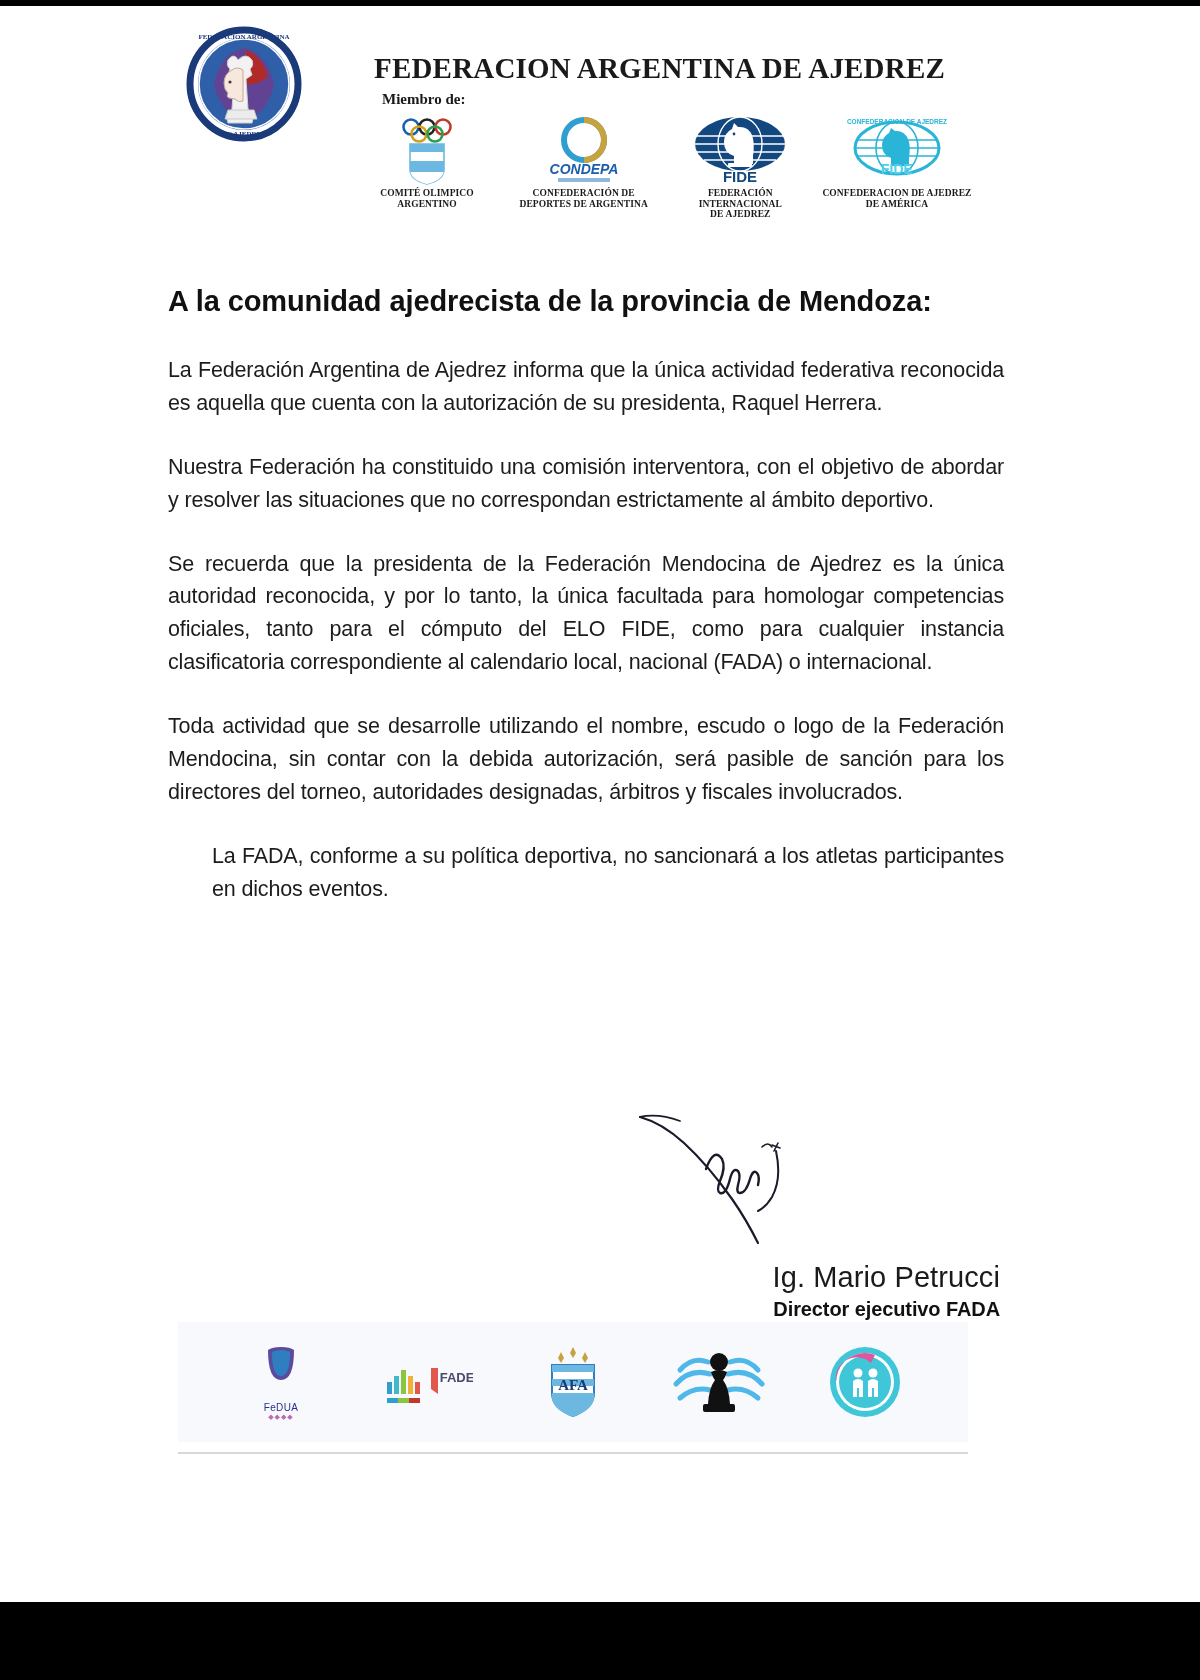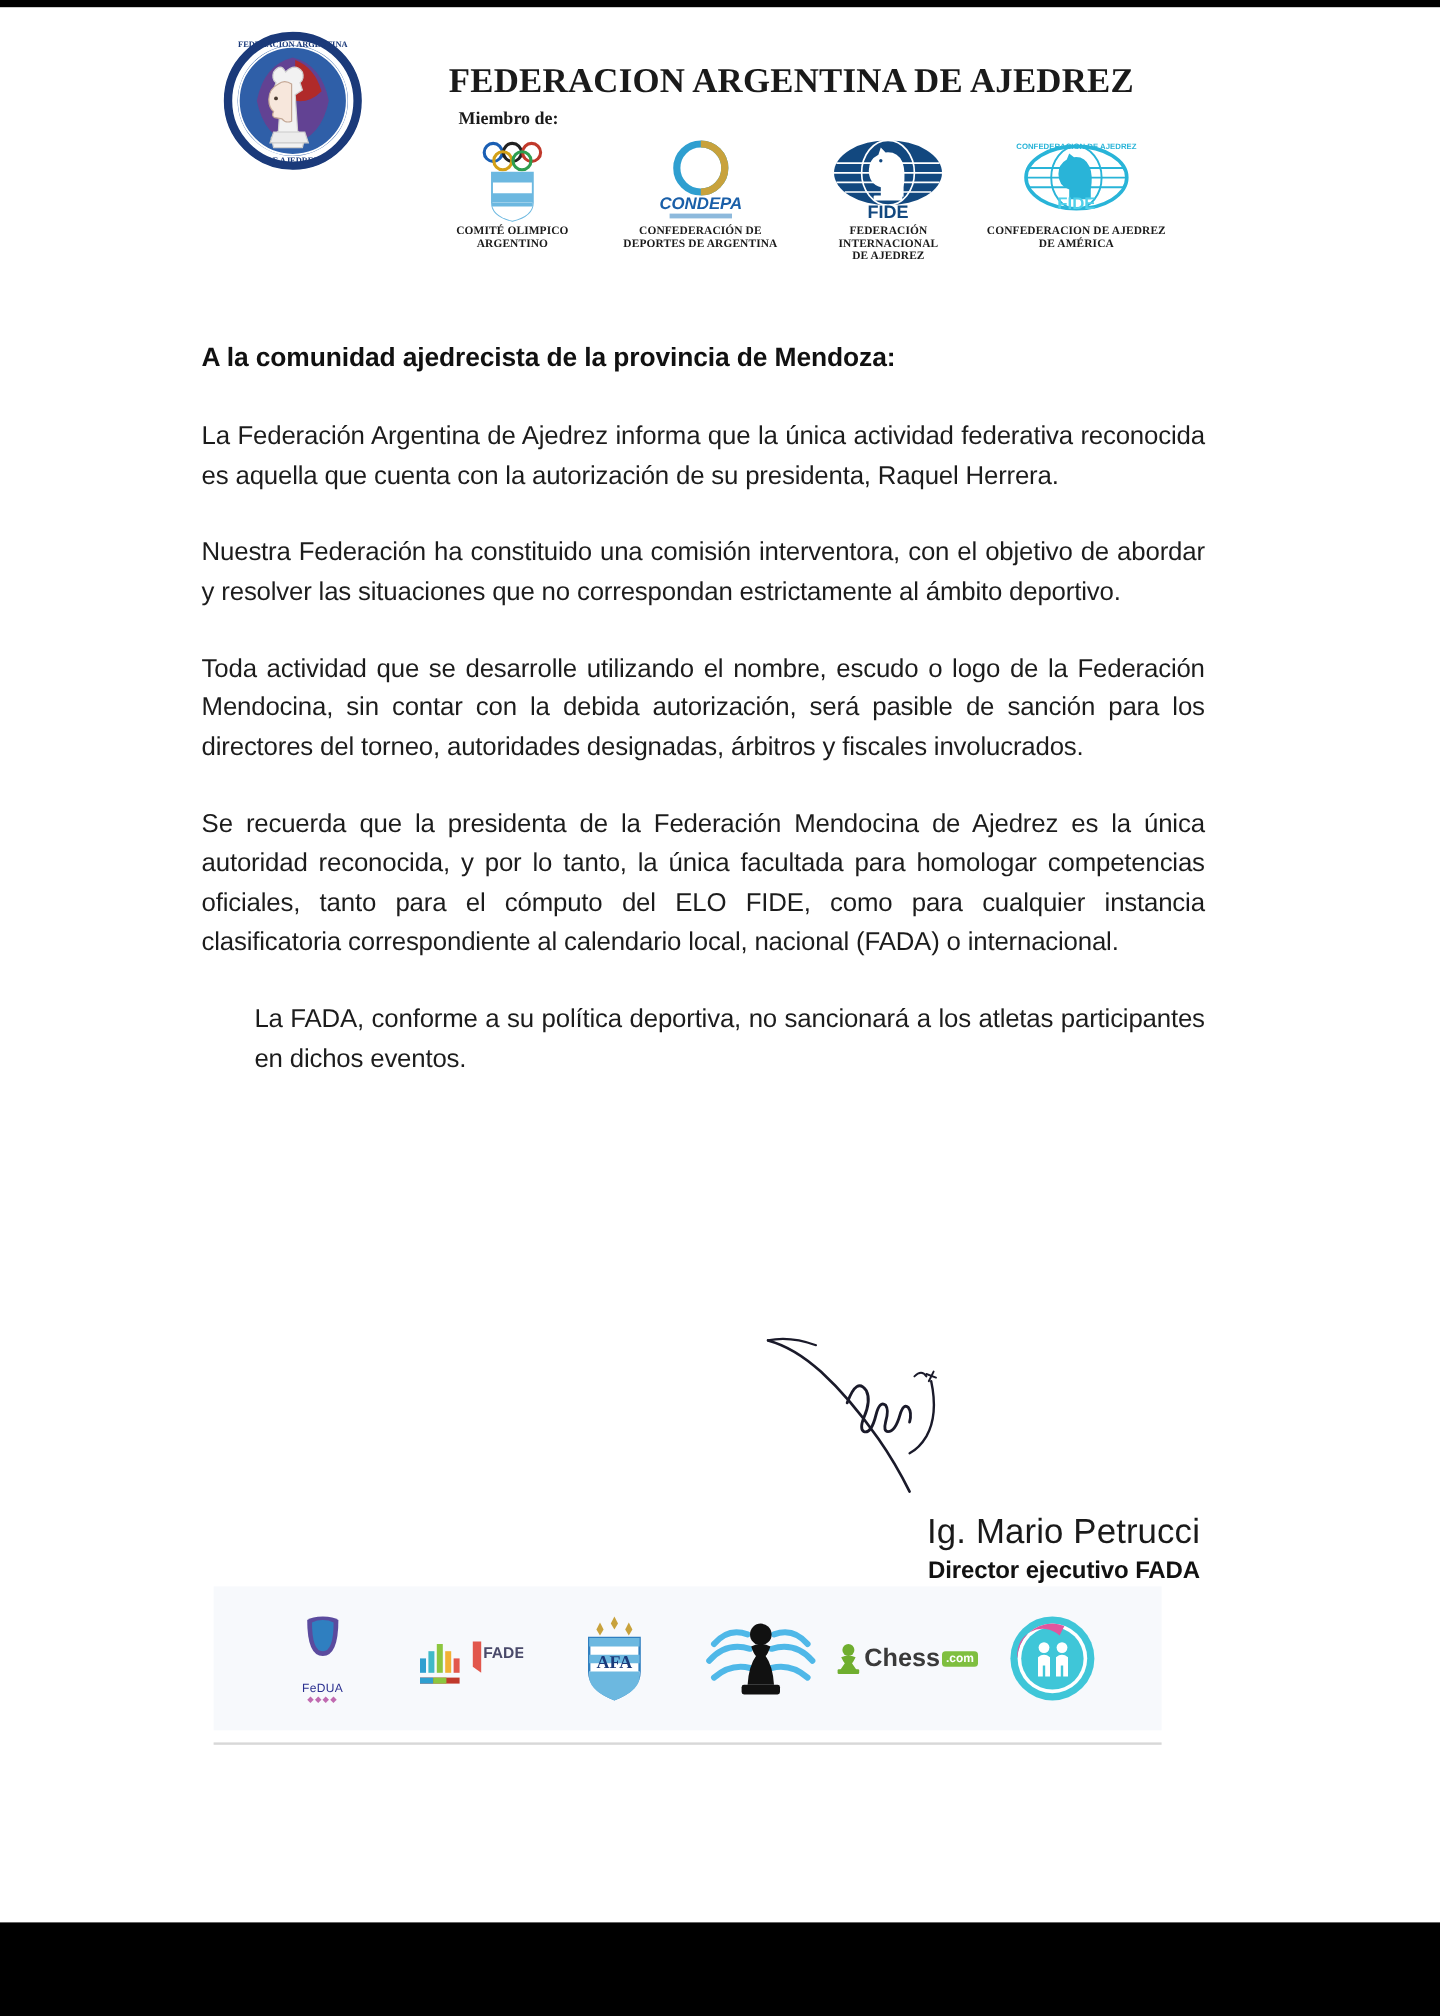--- a/index.html
+++ b/index.html
@@ -104,21 +104,21 @@
   }
 
   
   .content {
     position: absolute;
     left: 168px;
     top: 285px;
     width: 836px;
   }
   .salutation {
-    font-size: 22px;
+    font-size: 29px;
     font-weight: 700;
     color: #111;
     letter-spacing: -0.1px;
     margin-bottom: 36px;
   }
   .para {
     font-size: 21.5px;
     line-height: 1.53;
     color: #1c1c1c;
     text-align: justify;
@@ -333,22 +333,22 @@
       </div>
 
     </div>
   </div>
 
   <div class="content">
     <div class="salutation">A la comunidad ajedrecista de la provincia de Mendoza:</div>
 
     <p class="para">La Federación Argentina de Ajedrez informa que la única actividad federativa reconocida es aquella que cuenta con la autorización de su presidenta, Raquel Herrera.</p>
     <p class="para">Nuestra Federación ha constituido una comisión interventora, con el objetivo de abordar y resolver las situaciones que no correspondan estrictamente al ámbito deportivo.</p>
+    <p class="para">Se recuerda que la presidenta de la Federación Mendocina de Ajedrez es la única autoridad reconocida, y por lo tanto, la única facultada para homologar competencias oficiales, tanto para el cómputo del ELO FIDE, como para cualquier instancia clasificatoria correspondiente al calendario local, nacional (FADA) o internacional.</p>
     <p class="para">Toda actividad que se desarrolle utilizando el nombre, escudo o logo de la Federación Mendocina, sin contar con la debida autorización, será pasible de sanción para los directores del torneo, autoridades designadas, árbitros y fiscales involucrados.</p>
-    <p class="para">Se recuerda que la presidenta de la Federación Mendocina de Ajedrez es la única autoridad reconocida, y por lo tanto, la única facultada para homologar competencias oficiales, tanto para el cómputo del ELO FIDE, como para cualquier instancia clasificatoria correspondiente al calendario local, nacional (FADA) o internacional.</p>
     <p class="para">La FADA, conforme a su política deportiva, no sancionará a los atletas participantes en dichos eventos.</p>
   </div>
 
   <div class="signature-block">
     <svg class="sig-svg" width="300" height="170" viewBox="0 0 300 170">
       <g fill="none" stroke="#1a1a2a" stroke-linecap="round">
         <path d="M30 22 q22 6 44 26 q24 22 48 56 q14 20 26 44" stroke-width="2.2"></path>
         <path d="M30 22 q18 -4 40 4" stroke-width="1.8"></path>
         <path d="M96 74 q8 -22 16 -10 q4 8 -2 22 q-4 10 0 12 q6 2 10 -14 q3 -12 8 -8 q3 4 0 14 q-2 8 2 8 q6 0 10 -14 q3 -10 7 -6 q3 4 1 12" stroke-width="2.4"></path>
         <path d="M152 52 q6 -6 10 0" stroke-width="1.6"></path>
@@ -413,31 +413,20 @@
           <path d="M88 24 q-12 -14 -28 -8"></path>
           <path d="M92 38 q-14 -16 -34 -10"></path>
           <path d="M88 52 q-14 -12 -30 -8"></path>
         </g>
         <circle cx="49" cy="16" r="9" fill="#111"></circle>
         <path d="M41 26 q8 -4 16 0 q-2 6 -4 8 q6 8 7 24 l-22 0 q1 -16 7 -24 q-2 -2 -4 -8z" fill="#111"></path>
         <rect x="33" y="58" width="32" height="8" rx="2" fill="#111"></rect>
       </svg>
     </div>
 
-    <div class="sponsor">
-      <div class="chesscom">
-        <svg width="22" height="26" viewBox="0 0 22 26" style="margin-right:2px">
-          <circle cx="11" cy="6" r="5" fill="#6fae2f"></circle>
-          <path d="M5 12 q6 -3 12 0 q-2 4 -3 5 q4 6 5 7 l-16 0 q1 -1 5 -7 q-1 -1 -3 -5z" fill="#6fae2f"></path>
-          <rect x="2" y="22" width="18" height="4" rx="1" fill="#6fae2f"></rect>
-        </svg>
-        <span>Chess</span>
-          <span class="cc-com">.com</span>
-      </div>
-    </div>
 
     <div class="sponsor">
       <svg width="74" height="74" viewBox="0 0 74 74">
         <circle cx="37" cy="37" r="35" fill="#3fc6d8"></circle>
         <circle cx="37" cy="37" r="29" fill="#ffffff"></circle>
         <circle cx="37" cy="37" r="26" fill="#3fc6d8"></circle>
         <path d="M8 37 a29 29 0 0 1 29 -29 a29 29 0 0 1 10 2 l-4 8 a21 21 0 0 0 -35 19z" fill="#e0559e"></path>
         <circle cx="30" cy="28" r="4.5" fill="#ffffff"></circle>
         <circle cx="45" cy="28" r="4.5" fill="#ffffff"></circle>
         <path d="M25 36 q5 -4 10 0 l0 16 l-4 0 l0 -9 l-2 0 l0 9 l-4 0z" fill="#ffffff"></path>

